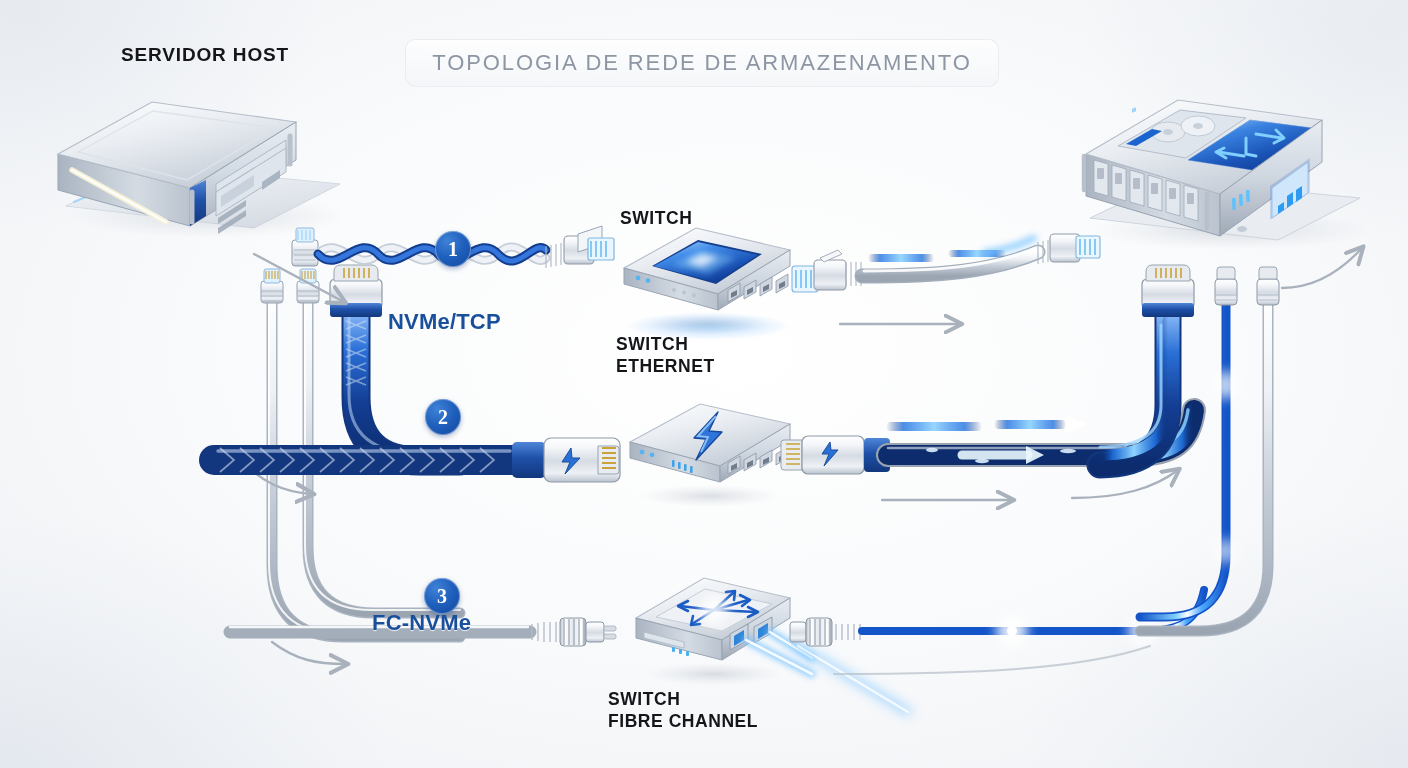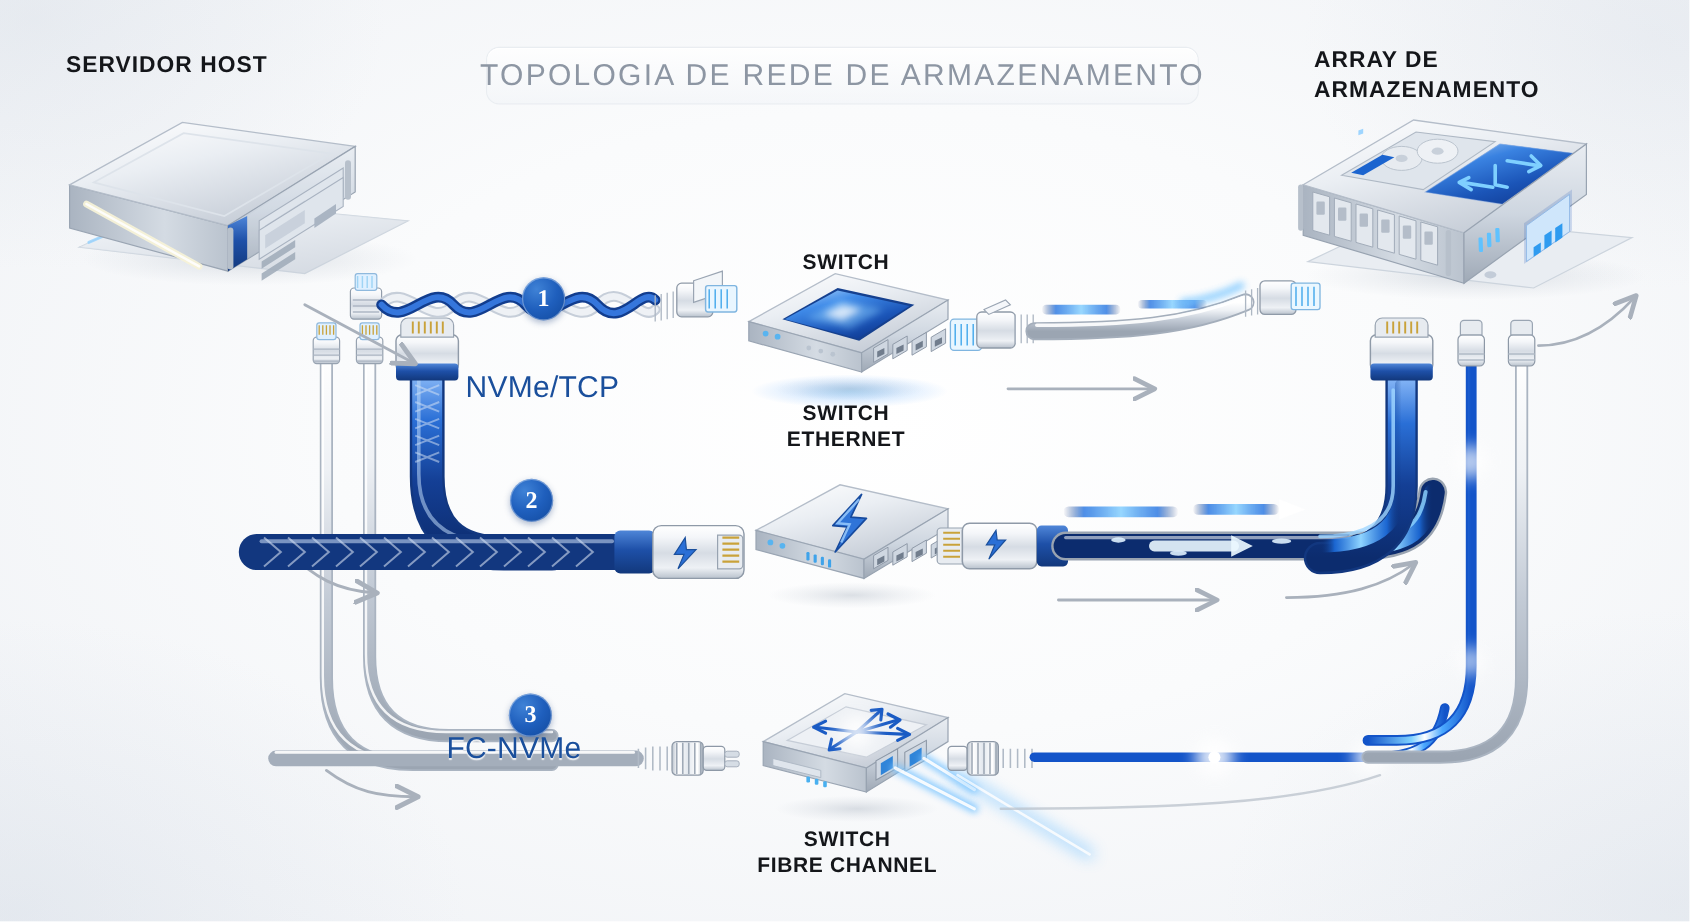--- a/index.html
+++ b/index.html
@@ -28,36 +28,36 @@
   
   .ttl-panel{
     position:absolute; left:406px; top:40px; width:592px; height:46px;
     border-radius:10px;
     background:linear-gradient(180deg, rgba(255,255,255,.82), rgba(240,243,247,.52));
     box-shadow:0 1px 0 rgba(255,255,255,.9) inset, 0 0 0 1px rgba(222,227,234,.55);
   }
   .ttl{
     position:absolute; left:406px; top:40px; width:592px; height:46px;
     display:flex; align-items:center; justify-content:center;
-    font-size:25px; letter-spacing:1.9px; color:#8d96a3; font-weight:400;
+    font-size:22px; letter-spacing:1.9px; color:#8d96a3; font-weight:400;
     white-space:nowrap;
   }
   .dev-lbl{
-    position:absolute; color:#14161a;
+    position:absolute; text-align:center; color:#14161a;
     font-weight:700; font-size:19px; letter-spacing:.85px; line-height:25px;
     white-space:pre-line;
   }
   .sw-lbl{
-    position:absolute; text-align:center; color:#14161a;
+    position:absolute; color:#14161a;
     font-weight:700; font-size:17.5px; letter-spacing:.55px; line-height:22px;
     white-space:pre-line;
   }
   .proto{
-    position:absolute; color:#1a4f9c; font-weight:400;
-    font-size:25px; letter-spacing:.2px; white-space:nowrap;
+    position:absolute; color:#1a4f9c; font-weight:700;
+    font-size:22px; letter-spacing:.2px; white-space:nowrap;
     text-shadow:0 1px 1px rgba(255,255,255,.85);
   }
   .badge{
     position:absolute; width:36px; height:36px; border-radius:50%;
     background:radial-gradient(circle at 34% 28%, #3f82d6 0%, #1f5fbd 48%, #11489b 100%);
     box-shadow:0 2px 5px rgba(22,60,120,.34), 0 0 0 1px rgba(255,255,255,.35) inset;
     color:#fff; font-size:20px; font-weight:700;
     display:flex; align-items:center; justify-content:center;
     font-family:"Liberation Serif", serif;
   }
@@ -200,22 +200,20 @@
       <path d="M178 140 L178 146 L206 128 L206 122 Z"></path>
     </g>
 
     <path d="M152 104 L152 134" stroke="#b7c0cb" stroke-width="5" stroke-linecap="round"></path>
     <path d="M250 48 L250 76" stroke="#b7c0cb" stroke-width="5" stroke-linecap="round"></path>
 
     <path d="M32 82 L126 134" stroke="#f7f3d8" stroke-width="5.5" stroke-linecap="round" opacity=".95"></path>
     <path d="M32 82 L126 134" stroke="#ffffff" stroke-width="2" stroke-linecap="round" opacity=".9"></path>
   </svg>
 
-  <div class="dev-lbl" style="left:1095px; top:38px; width:300px;">ARRAY DE
-ARMAZENAMENTO</div>
 
   <svg class="lyr" style="left:1060px; top:90px;" width="330" height="160" viewBox="0 0 330 160">
     <ellipse cx="170" cy="140" rx="142" ry="20" fill="url(#shadowEll)"></ellipse>
     <path d="M30 128 L110 90 L300 108 L218 150 Z" fill="#e9edf2" stroke="#ccd4dd" stroke-width="1"></path>
 
     <path d="M26 64 L26 106 L160 146 L160 104 Z" fill="url(#caseSide)" stroke="#98a3b1" stroke-width="1"></path>
     <g>
       <path d="M34 70 L34 102 L48 106 L48 74 Z" fill="#e3e8ee" stroke="#9fa9b7" stroke-width=".8"></path>
       <path d="M52 75 L52 107 L66 111 L66 79 Z" fill="#e3e8ee" stroke="#9fa9b7" stroke-width=".8"></path>
       <path d="M70 80 L70 112 L84 116 L84 84 Z" fill="#e3e8ee" stroke="#9fa9b7" stroke-width=".8"></path>

